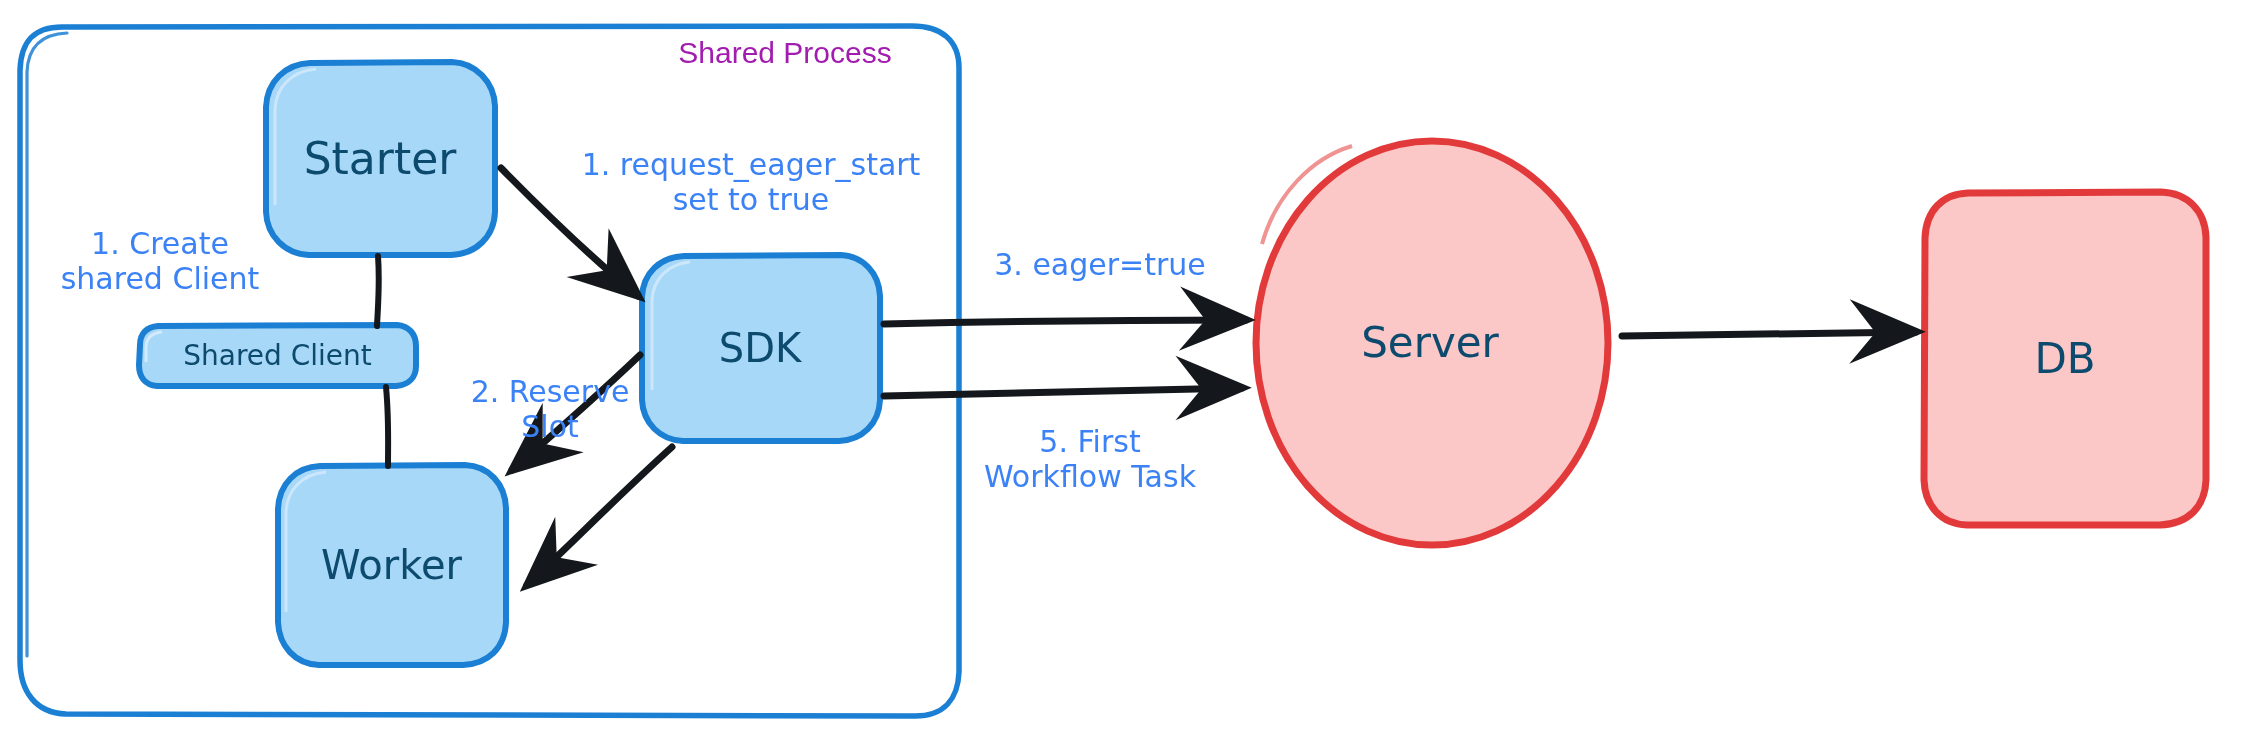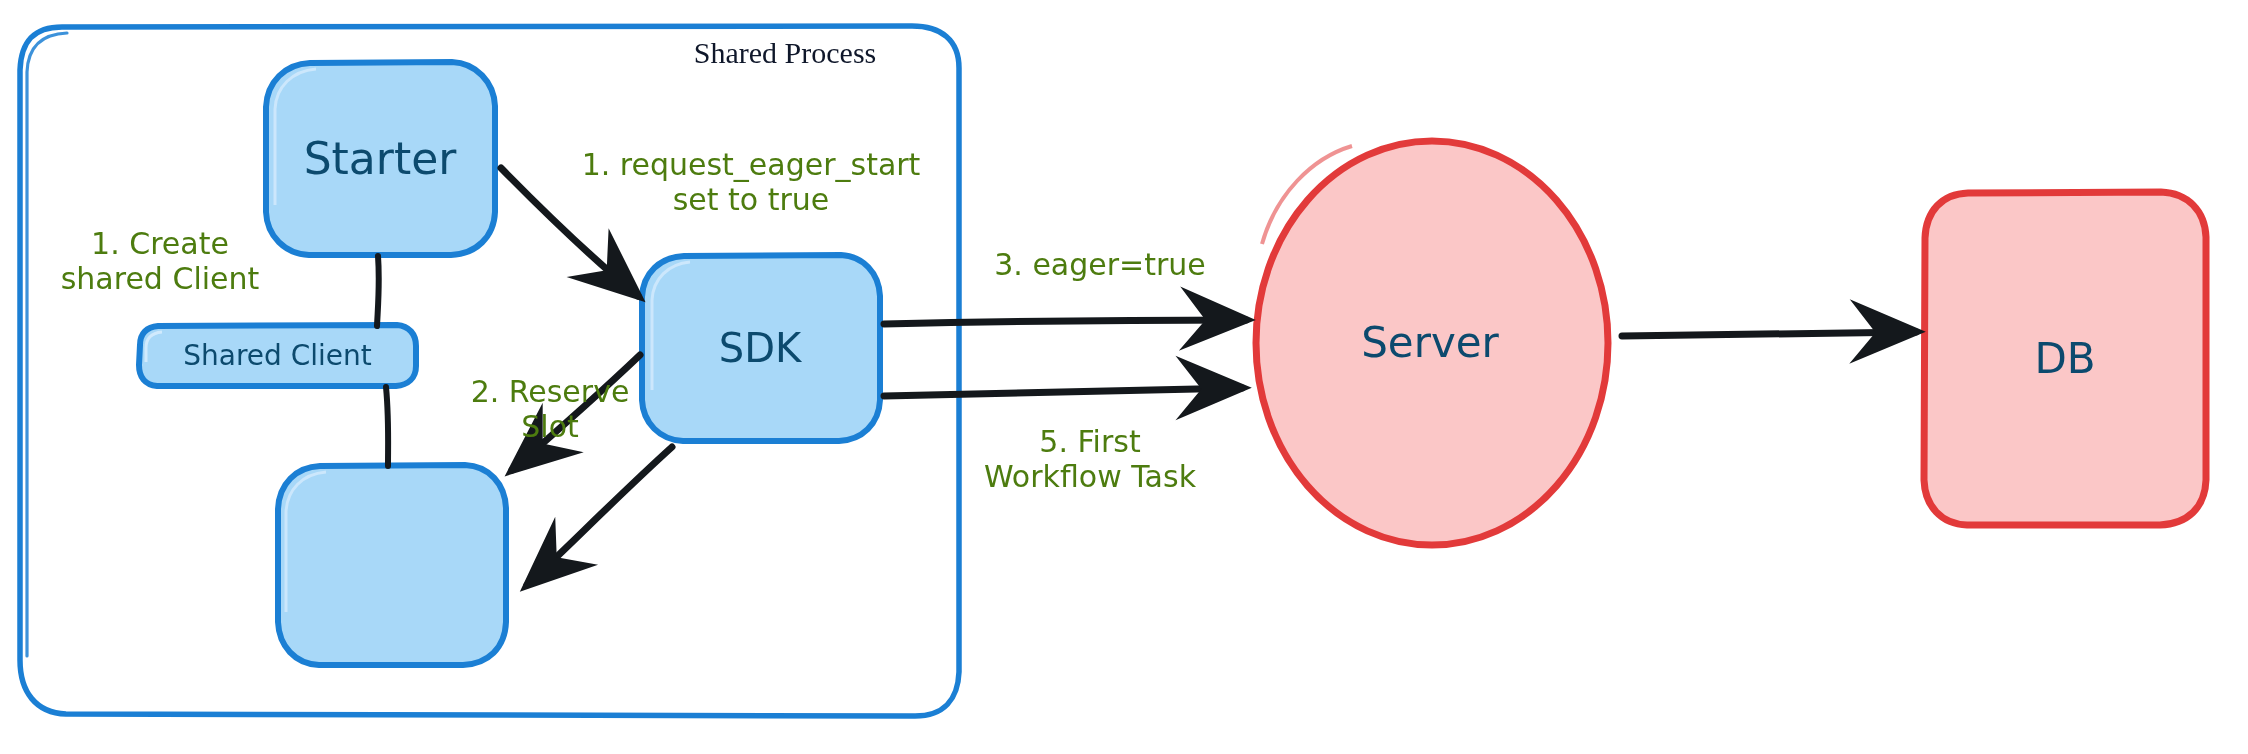--- a/index.html
+++ b/index.html
@@ -6,25 +6,25 @@
   body{width:2248px;height:754px;font-family:"DejaVu Sans",sans-serif;}
   #stage{position:relative;width:2248px;height:754px;overflow:hidden;background:#fff;}
   svg.layer{position:absolute;left:0;top:0;width:2248px;height:754px;}
   .node-label{
     position:absolute;display:flex;align-items:center;justify-content:center;
     text-align:center;color:#0c4a6e;font-family:"DejaVu Sans",sans-serif;
     pointer-events:none;white-space:pre-line;
   }
   .edge-label{
     position:absolute;display:flex;align-items:center;justify-content:center;
-    text-align:center;color:#4d7c0f;font-family:"DejaVu Sans",sans-serif;
+    text-align:center;color:#3b82f6;font-family:"DejaVu Sans",sans-serif;
     font-size:30px;line-height:1.16;white-space:pre-line;
   }
   .group-title{
-    position:absolute;color:#0f172a;font-family:Liberation Serif, serif;
+    position:absolute;color:#a21caf;font-family:Liberation Sans, sans-serif;
     font-size:30px;line-height:1.1;white-space:pre-line;
   }
   #lbl-starter{left:265px;top:62px;width:230px;height:193px;font-size:44px;}
   #lbl-worker{left:278px;top:465px;width:227px;height:200px;font-size:40px;}
   #lbl-sdk{left:640px;top:255px;width:240px;height:185px;font-size:40px;}
   #lbl-sharedclient{left:140px;top:325px;width:275px;height:60px;font-size:28px;}
   #lbl-server{left:1255px;top:140px;width:350px;height:405px;font-size:42px;}
   #lbl-db{left:1925px;top:192px;width:280px;height:333px;font-size:42px;}
   #gt-shared-process{left:660px;top:36px;width:250px;text-align:center;}
   #el-create{left:20px;top:227px;width:280px;}
@@ -124,20 +124,21 @@
       <path d="M1622,336 C1740,334 1848,333 1916,332" fill="none" stroke="#14181c" stroke-width="7" stroke-linecap="round" marker-end="url(#ah)"></path>
     </g>
   </svg>
 
   <div class="group-title" id="gt-shared-process">Shared Process</div>
 
   <div class="node-label" id="lbl-starter">Starter</div>
 
   <div class="node-label" id="lbl-sharedclient">Shared Client</div>
 
+  <div class="node-label" id="lbl-worker">Worker</div>
 
   <div class="node-label" id="lbl-server">Server</div>
 
   <div class="node-label" id="lbl-sdk">SDK</div>
 
   <div class="node-label" id="lbl-db">DB</div>
 
   <div class="edge-label" id="el-create">1. Create
 shared Client</div>
 

